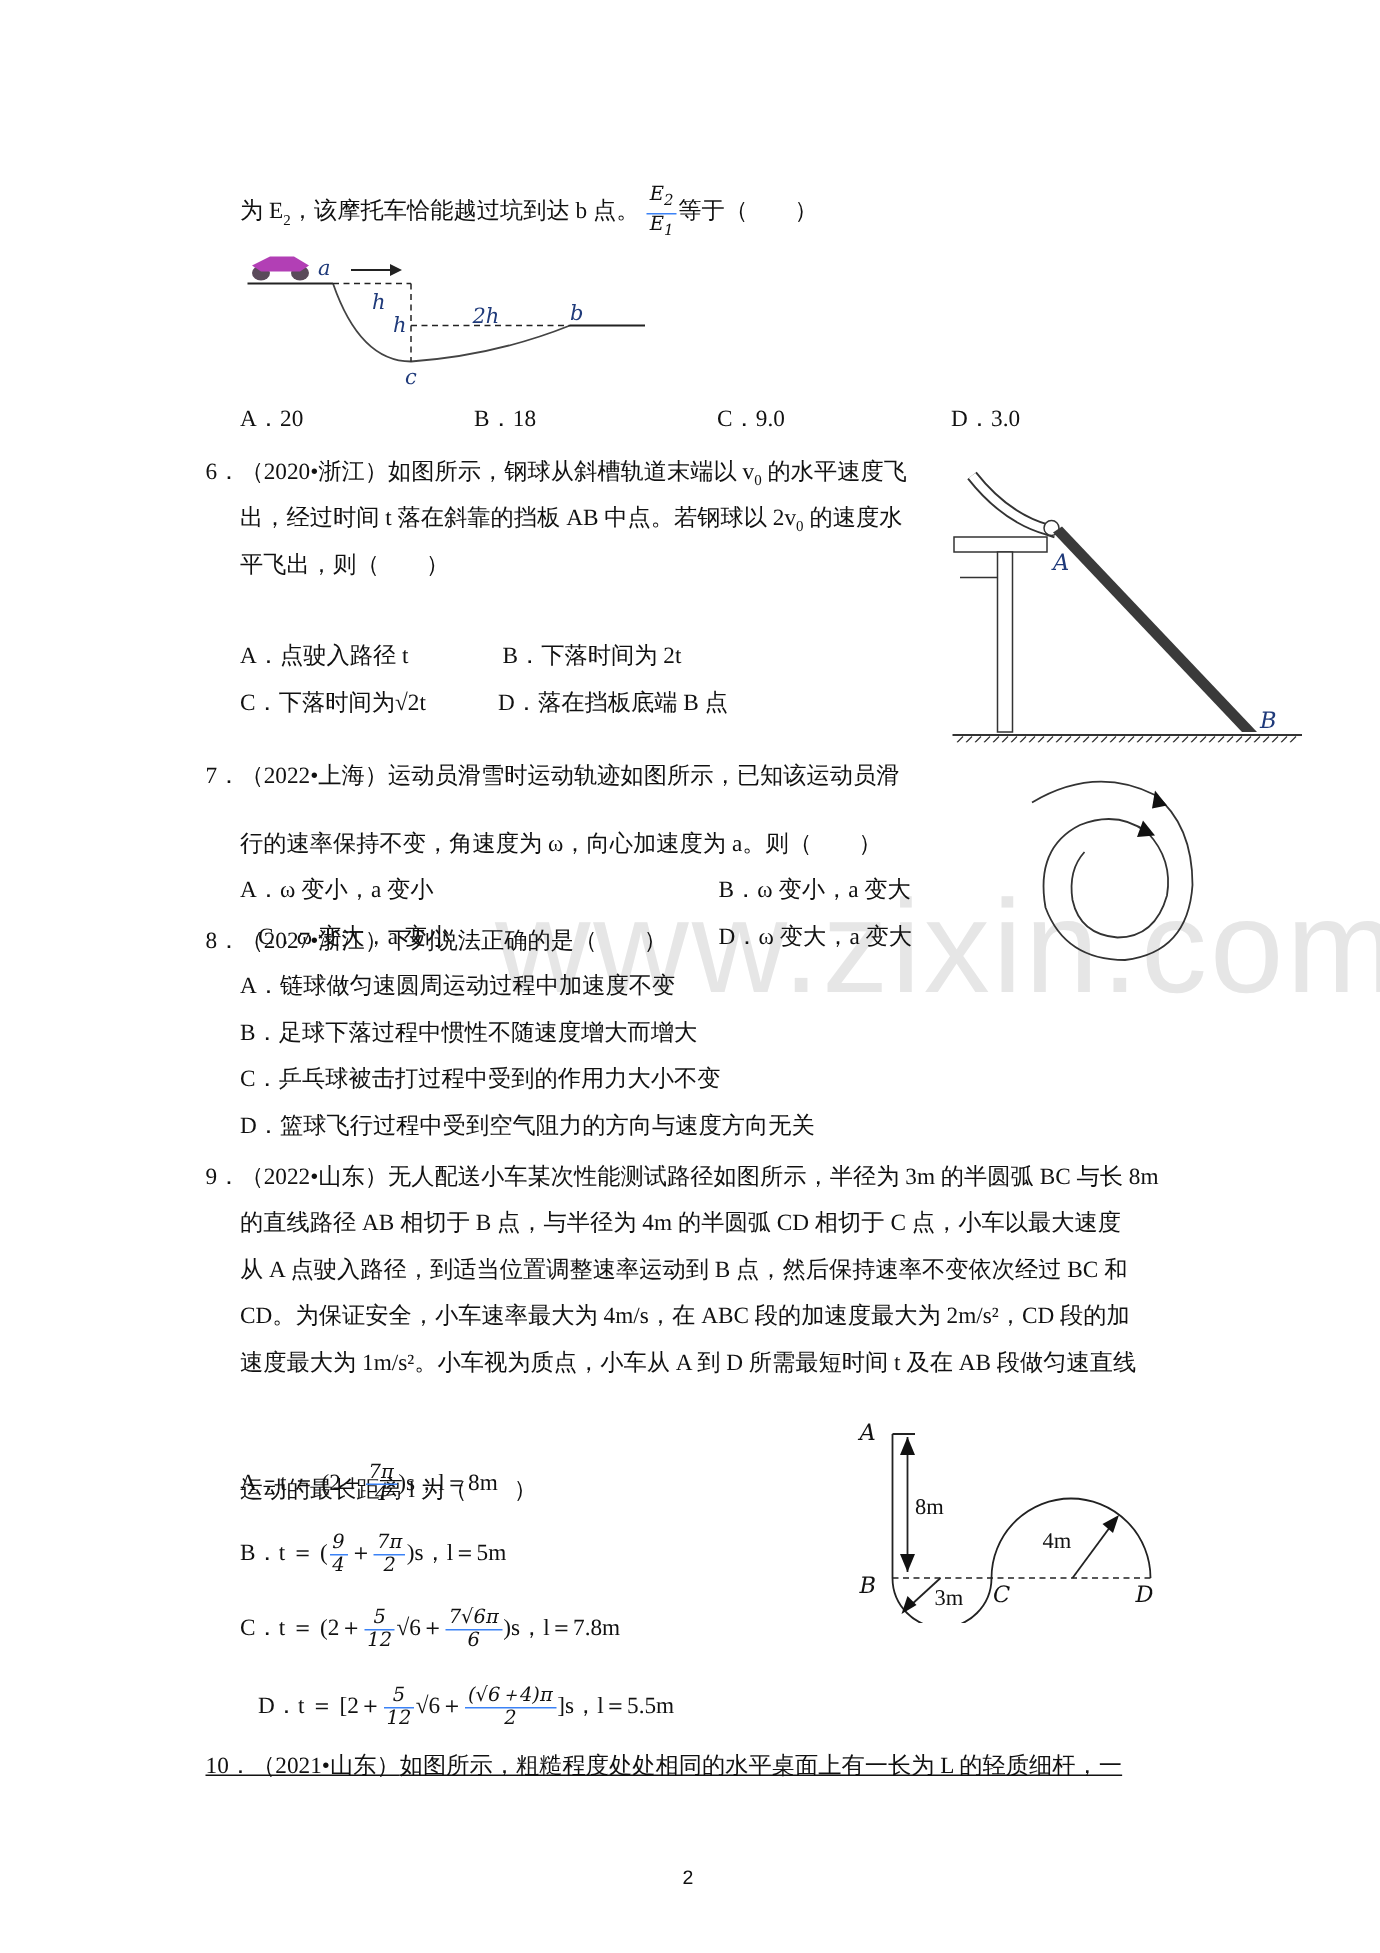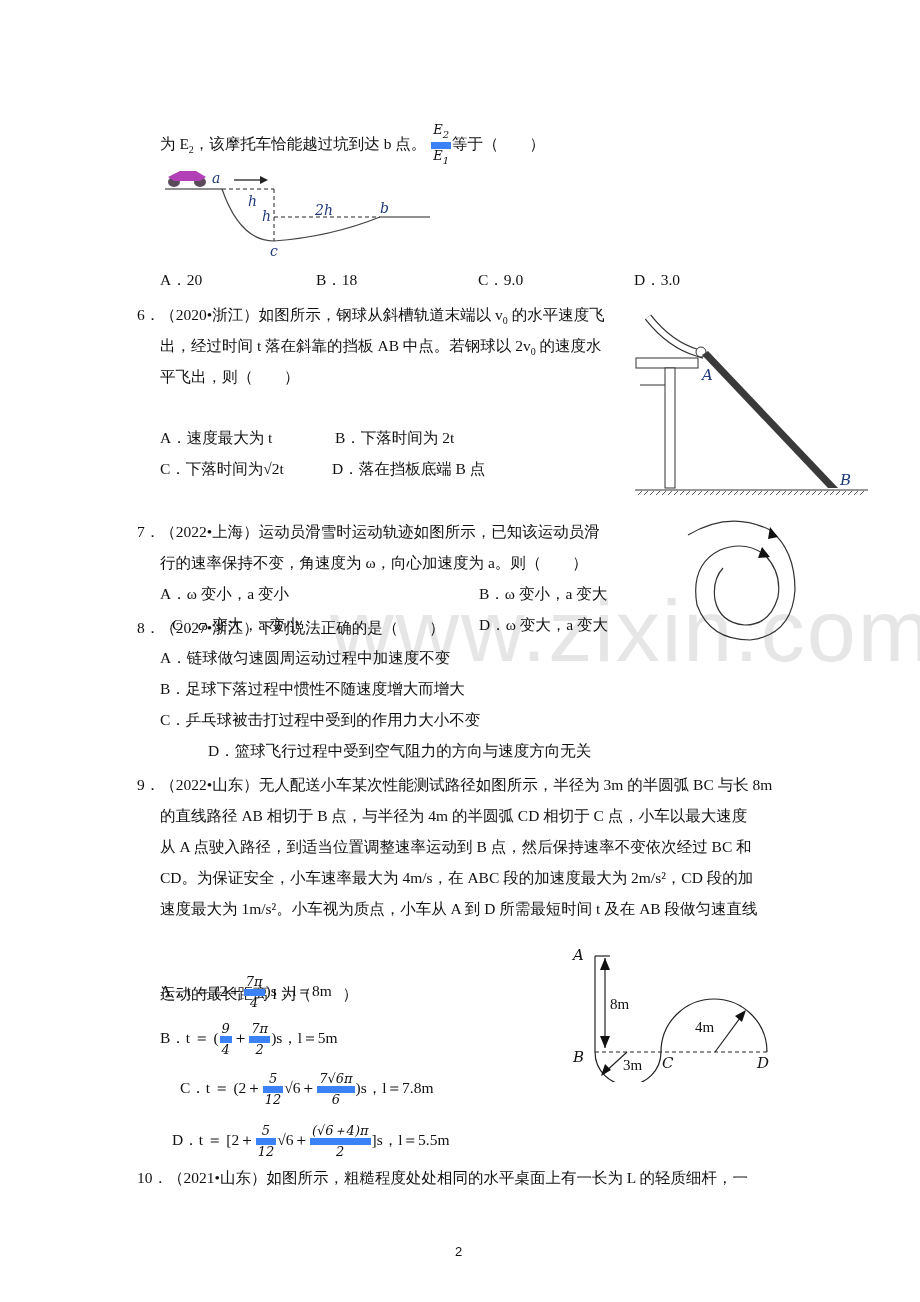--- a/index.html
+++ b/index.html
@@ -2,21 +2,21 @@
 <html><head>
 <meta charset="utf-8">
 <style>
   html, body { margin:0; padding:0; background:#fff; }
   body { width:920px; height:1302px; position:relative; overflow:hidden;
          font-family:"Liberation Serif", "DejaVu Serif", serif; color:#111; }
   .abs { position:absolute; white-space:nowrap; }
   .line { font-size:15.5px; line-height:20px; }
   .math { font-family:"DejaVu Serif", serif; font-style:italic; }
   .frac { display:inline-block; vertical-align:middle; text-align:center; font-size:13px; line-height:14px; margin:0 1px; }
-  .frac .num { display:block; border-bottom:7px solid #3b82f6; padding:0 2px; }
+  .frac .num { display:block; border-bottom:1px solid #3b82f6; padding:0 2px; }
   .frac .den { display:block; padding:0 2px; }
   .watermark { position:absolute; left:330px; top:580px; font-family:"Liberation Sans", sans-serif;
                font-size:88px; color:#e6e6e6; letter-spacing:2px; }
   .pagenum { position:absolute; left:455px; top:1244px; font-family:"Liberation Sans", sans-serif; font-size:13px; }
   sub, sup { font-size:10px; }
 </style>
 </head>
 <body>
 
 <div class="watermark">www.zixin.com.cn</div>
@@ -56,74 +56,74 @@
 <div class="abs line" style="left:478px; top:270px;"><span>C．</span><span>9.0</span></div>
 <div class="abs line" style="left:634px; top:270px;"><span>D．</span><span>3.0</span></div>
 
 <div class="abs line" style="left:137px; top:305px;">
   <span>6．</span><span>（2020•浙江）</span><span>如图所示，钢球从斜槽轨道末端以 v</span><sub>0</sub><span> 的水平速度飞</span>
 </div>
 <div class="abs line" style="left:160px; top:336px;">
   <span>出，经过时间 t 落在斜靠的挡板 AB 中点。若钢球以 2v</span><sub>0</sub><span> 的速度水</span>
 </div>
 <div class="abs line" style="left:160px; top:367px;">平飞出，则（　　）</div>
-<div class="abs line" style="left:160px; top:428px;"><span>A．</span><span>速度最大为 t</span></div>
+<div class="abs line" style="left:160px; top:428px;"><span>A．</span><span>点驶入路径 t</span></div>
 <div class="abs line" style="left:335px; top:428px;"><span>B．</span><span>下落时间为 2t</span></div>
 <div class="abs line" style="left:160px; top:459px;"><span>C．</span><span>下落时间为√2t</span></div>
 <div class="abs line" style="left:332px; top:459px;"><span>D．</span><span>落在挡板底端 B 点</span></div>
 
 <svg class="abs" style="left:630px; top:305px;" width="250" height="190">
   <path d="M18 12 Q40 40 68 48 L74 50" fill="none" stroke="#333" stroke-width="8"></path>
   <path d="M18 12 Q40 40 68 48 L74 50" fill="none" stroke="#fff" stroke-width="5.5"></path>
   <rect x="6" y="53" width="62" height="10" fill="#fff" stroke="#333" stroke-width="1"></rect>
   <rect x="35" y="63" width="10" height="120" fill="#fff" stroke="#333" stroke-width="1"></rect>
   <line x1="10" y1="80" x2="35" y2="80" stroke="#333"></line>
   <circle cx="71" cy="47" r="5" fill="#fff" stroke="#333"></circle>
   <polygon points="72,50 78,46 208,183 198,183" fill="#3a3a3a"></polygon>
   <line x1="5" y1="185" x2="238" y2="185" stroke="#333" stroke-width="1.2"></line>
   <path d="M8 190 l4 -4 M14 190 l4 -4 M20 190 l4 -4 M26 190 l4 -4 M32 190 l4 -4 M38 190 l4 -4 M44 190 l4 -4 M50 190 l4 -4 M56 190 l4 -4 M62 190 l4 -4 M68 190 l4 -4 M74 190 l4 -4 M80 190 l4 -4 M86 190 l4 -4 M92 190 l4 -4 M98 190 l4 -4 M104 190 l4 -4 M110 190 l4 -4 M116 190 l4 -4 M122 190 l4 -4 M128 190 l4 -4 M134 190 l4 -4 M140 190 l4 -4 M146 190 l4 -4 M152 190 l4 -4 M158 190 l4 -4 M164 190 l4 -4 M170 190 l4 -4 M176 190 l4 -4 M182 190 l4 -4 M188 190 l4 -4 M194 190 l4 -4 M200 190 l4 -4 M206 190 l4 -4 M212 190 l4 -4 M218 190 l4 -4 M224 190 l4 -4 M230 190 l4 -4" stroke="#333" stroke-width="0.8"></path>
   <text x="72" y="75" font-size="15" font-style="italic" fill="#1f3a7a" font-family="DejaVu Serif, serif">A</text>
   <text x="210" y="180" font-size="15" font-style="italic" fill="#1f3a7a" font-family="DejaVu Serif, serif">B</text>
 </svg>
 
-<div class="abs line" style="left:137px; top:522px;text-align:center;"><span>7．</span><span>（2022•上海）</span><span>运动员滑雪时运动轨迹如图所示，已知该运动员滑</span></div>
+<div class="abs line" style="left:137px; top:508px;text-align:center;"><span>7．</span><span>（2022•上海）</span><span>运动员滑雪时运动轨迹如图所示，已知该运动员滑</span></div>
 <div class="abs line" style="left:160px; top:553px;">行的速率保持不变，角速度为 ω，向心加速度为 a。则（　　）</div>
 <div class="abs line" style="left:160px; top:584px;"><span>A．</span><span>ω 变小，a 变小</span></div>
 <div class="abs line" style="left:479px; top:584px;"><span>B．</span><span>ω 变小，a 变大</span></div>
 <div class="abs line" style="left:160px; top:615px;margin-left:12px;"><span>C．</span><span>ω 变大，a 变小</span></div>
 <div class="abs line" style="left:479px; top:615px;"><span>D．</span><span>ω 变大，a 变大</span></div>
 
 <svg class="abs" style="left:670px; top:505px;" width="140" height="140">
   <path d="M18 30 Q60 5 100 25 Q125 45 125 85 Q122 130 80 135 Q40 135 27 100 Q20 60 50 45 Q75 35 95 50 Q112 68 108 92 Q100 120 75 120 Q50 118 45 95 Q42 75 53 63" fill="none" stroke="#333" stroke-width="1.2"></path>
   <polygon points="108,32 100,22 98,34" fill="#111"></polygon>
   <polygon points="100,52 92,42 88,53" fill="#111"></polygon>
 </svg>
 
 <div class="abs line" style="left:137px; top:615px;"></div>
 <div class="abs line" style="left:137px; top:616px; top:616px;"></div>
 <div class="abs line" style="left:137px; top:618px;"><span>8．</span><span>（2027•浙江）</span><span>下列说法正确的是（　　）</span></div>
 <div class="abs line" style="left:160px; top:648px;"><span>A．</span><span>链球做匀速圆周运动过程中加速度不变</span></div>
 <div class="abs line" style="left:160px; top:679px;"><span>B．</span><span>足球下落过程中惯性不随速度增大而增大</span></div>
 <div class="abs line" style="left:160px; top:710px;"><span>C．</span><span>乒乓球被击打过程中受到的作用力大小不变</span></div>
-<div class="abs line" style="left:160px; top:741px;margin-left:48px;"><span>D．</span><span>篮球飞行过程中受到空气阻力的方向与速度方向无关</span></div>
+<div class="abs line" style="left:160px; top:741px;"><span>D．</span><span>篮球飞行过程中受到空气阻力的方向与速度方向无关</span></div>
 
 <div class="abs line" style="left:137px; top:775px;"><span>9．</span><span>（2022•山东）</span><span>无人配送小车某次性能测试路径如图所示，半径为 3m 的半圆弧 BC 与长 8m</span></div>
 <div class="abs line" style="left:160px; top:806px;">的直线路径 AB 相切于 B 点，与半径为 4m 的半圆弧 CD 相切于 C 点，小车以最大速度</div>
 <div class="abs line" style="left:160px; top:837px;">从 A 点驶入路径，到适当位置调整速率运动到 B 点，然后保持速率不变依次经过 BC 和</div>
 <div class="abs line" style="left:160px; top:868px;text-align:right;">CD。为保证安全，小车速率最大为 4m/s，在 ABC 段的加速度最大为 2m/s²，CD 段的加</div>
 <div class="abs line" style="left:160px; top:899px;">速度最大为 1m/s²。小车视为质点，小车从 A 到 D 所需最短时间 t 及在 AB 段做匀速直线</div>
 <div class="abs line" style="left:160px; top:938px;margin-top:46px;">运动的最长距离 l 为（　　）</div>
 
 <div class="abs line" style="left:160px; top:975px;">
   <span>A．</span><span>t ＝ (2＋</span><span class="frac math"><span class="num">7π</span><span class="den">4</span></span><span>)s，l＝8m</span>
 </div>
 <div class="abs line" style="left:160px; top:1022px;">
   <span>B．</span><span>t ＝ (</span><span class="frac math"><span class="num">9</span><span class="den">4</span></span><span>＋</span><span class="frac math"><span class="num">7π</span><span class="den">2</span></span><span>)s，l＝5m</span>
 </div>
-<div class="abs line" style="left:160px; top:1072px;margin-left:20px;">
+<div class="abs line" style="left:160px; top:1072px;">
   <span>C．</span><span>t ＝ (2＋</span><span class="frac math"><span class="num">5</span><span class="den">12</span></span><span>√6＋</span><span class="frac math"><span class="num">7√6π</span><span class="den">6</span></span><span>)s，l＝7.8m</span>
 </div>
 <div class="abs line" style="left:160px; top:1124px;margin-left:12px;">
   <span>D．</span><span>t ＝ [2＋</span><span class="frac math"><span class="num">5</span><span class="den">12</span></span><span>√6＋</span><span class="frac math"><span class="num">(√6＋4)π</span><span class="den">2</span></span><span>]s，l＝5.5m</span>
 </div>
 
 <svg class="abs" style="left:565px; top:942px;" width="220" height="140">
   <line x1="30" y1="14" x2="30" y2="110" stroke="#222" stroke-width="1.2"></line>
   <line x1="30" y1="14" x2="45" y2="14" stroke="#222" stroke-width="1.2"></line>
   <line x1="40" y1="16" x2="40" y2="106" stroke="#222" stroke-width="1.2"></line>
@@ -138,15 +138,15 @@
   <polygon points="181,68 170,74 177,80" fill="#111"></polygon>
   <text x="8" y="18" font-size="15" font-style="italic" fill="#111" font-family="DejaVu Serif, serif">A</text>
   <text x="45" y="67" font-size="15" fill="#111" font-family="Liberation Serif, serif">8m</text>
   <text x="8" y="120" font-size="15" font-style="italic" fill="#111" font-family="DejaVu Serif, serif">B</text>
   <text x="58" y="128" font-size="15" fill="#111" font-family="Liberation Serif, serif">3m</text>
   <text x="97" y="126" font-size="15" font-style="italic" fill="#111" font-family="DejaVu Serif, serif">C</text>
   <text x="130" y="90" font-size="15" fill="#111" font-family="Liberation Serif, serif">4m</text>
   <text x="192" y="126" font-size="15" font-style="italic" fill="#111" font-family="DejaVu Serif, serif">D</text>
 </svg>
 
-<div class="abs line" style="left:137px; top:1168px;"><span>10．</span><span>（2021•山东）</span><span>如图所示，粗糙程度处处相同的水平桌面上有一长为 L 的轻质细杆，一</span></div>
+<div class="abs line" style="left:137px; top:1168px;text-decoration:underline;"><span>10．</span><span>（2021•山东）</span><span>如图所示，粗糙程度处处相同的水平桌面上有一长为 L 的轻质细杆，一</span></div>
 
 <div class="pagenum">2</div>
 
 </body></html>

